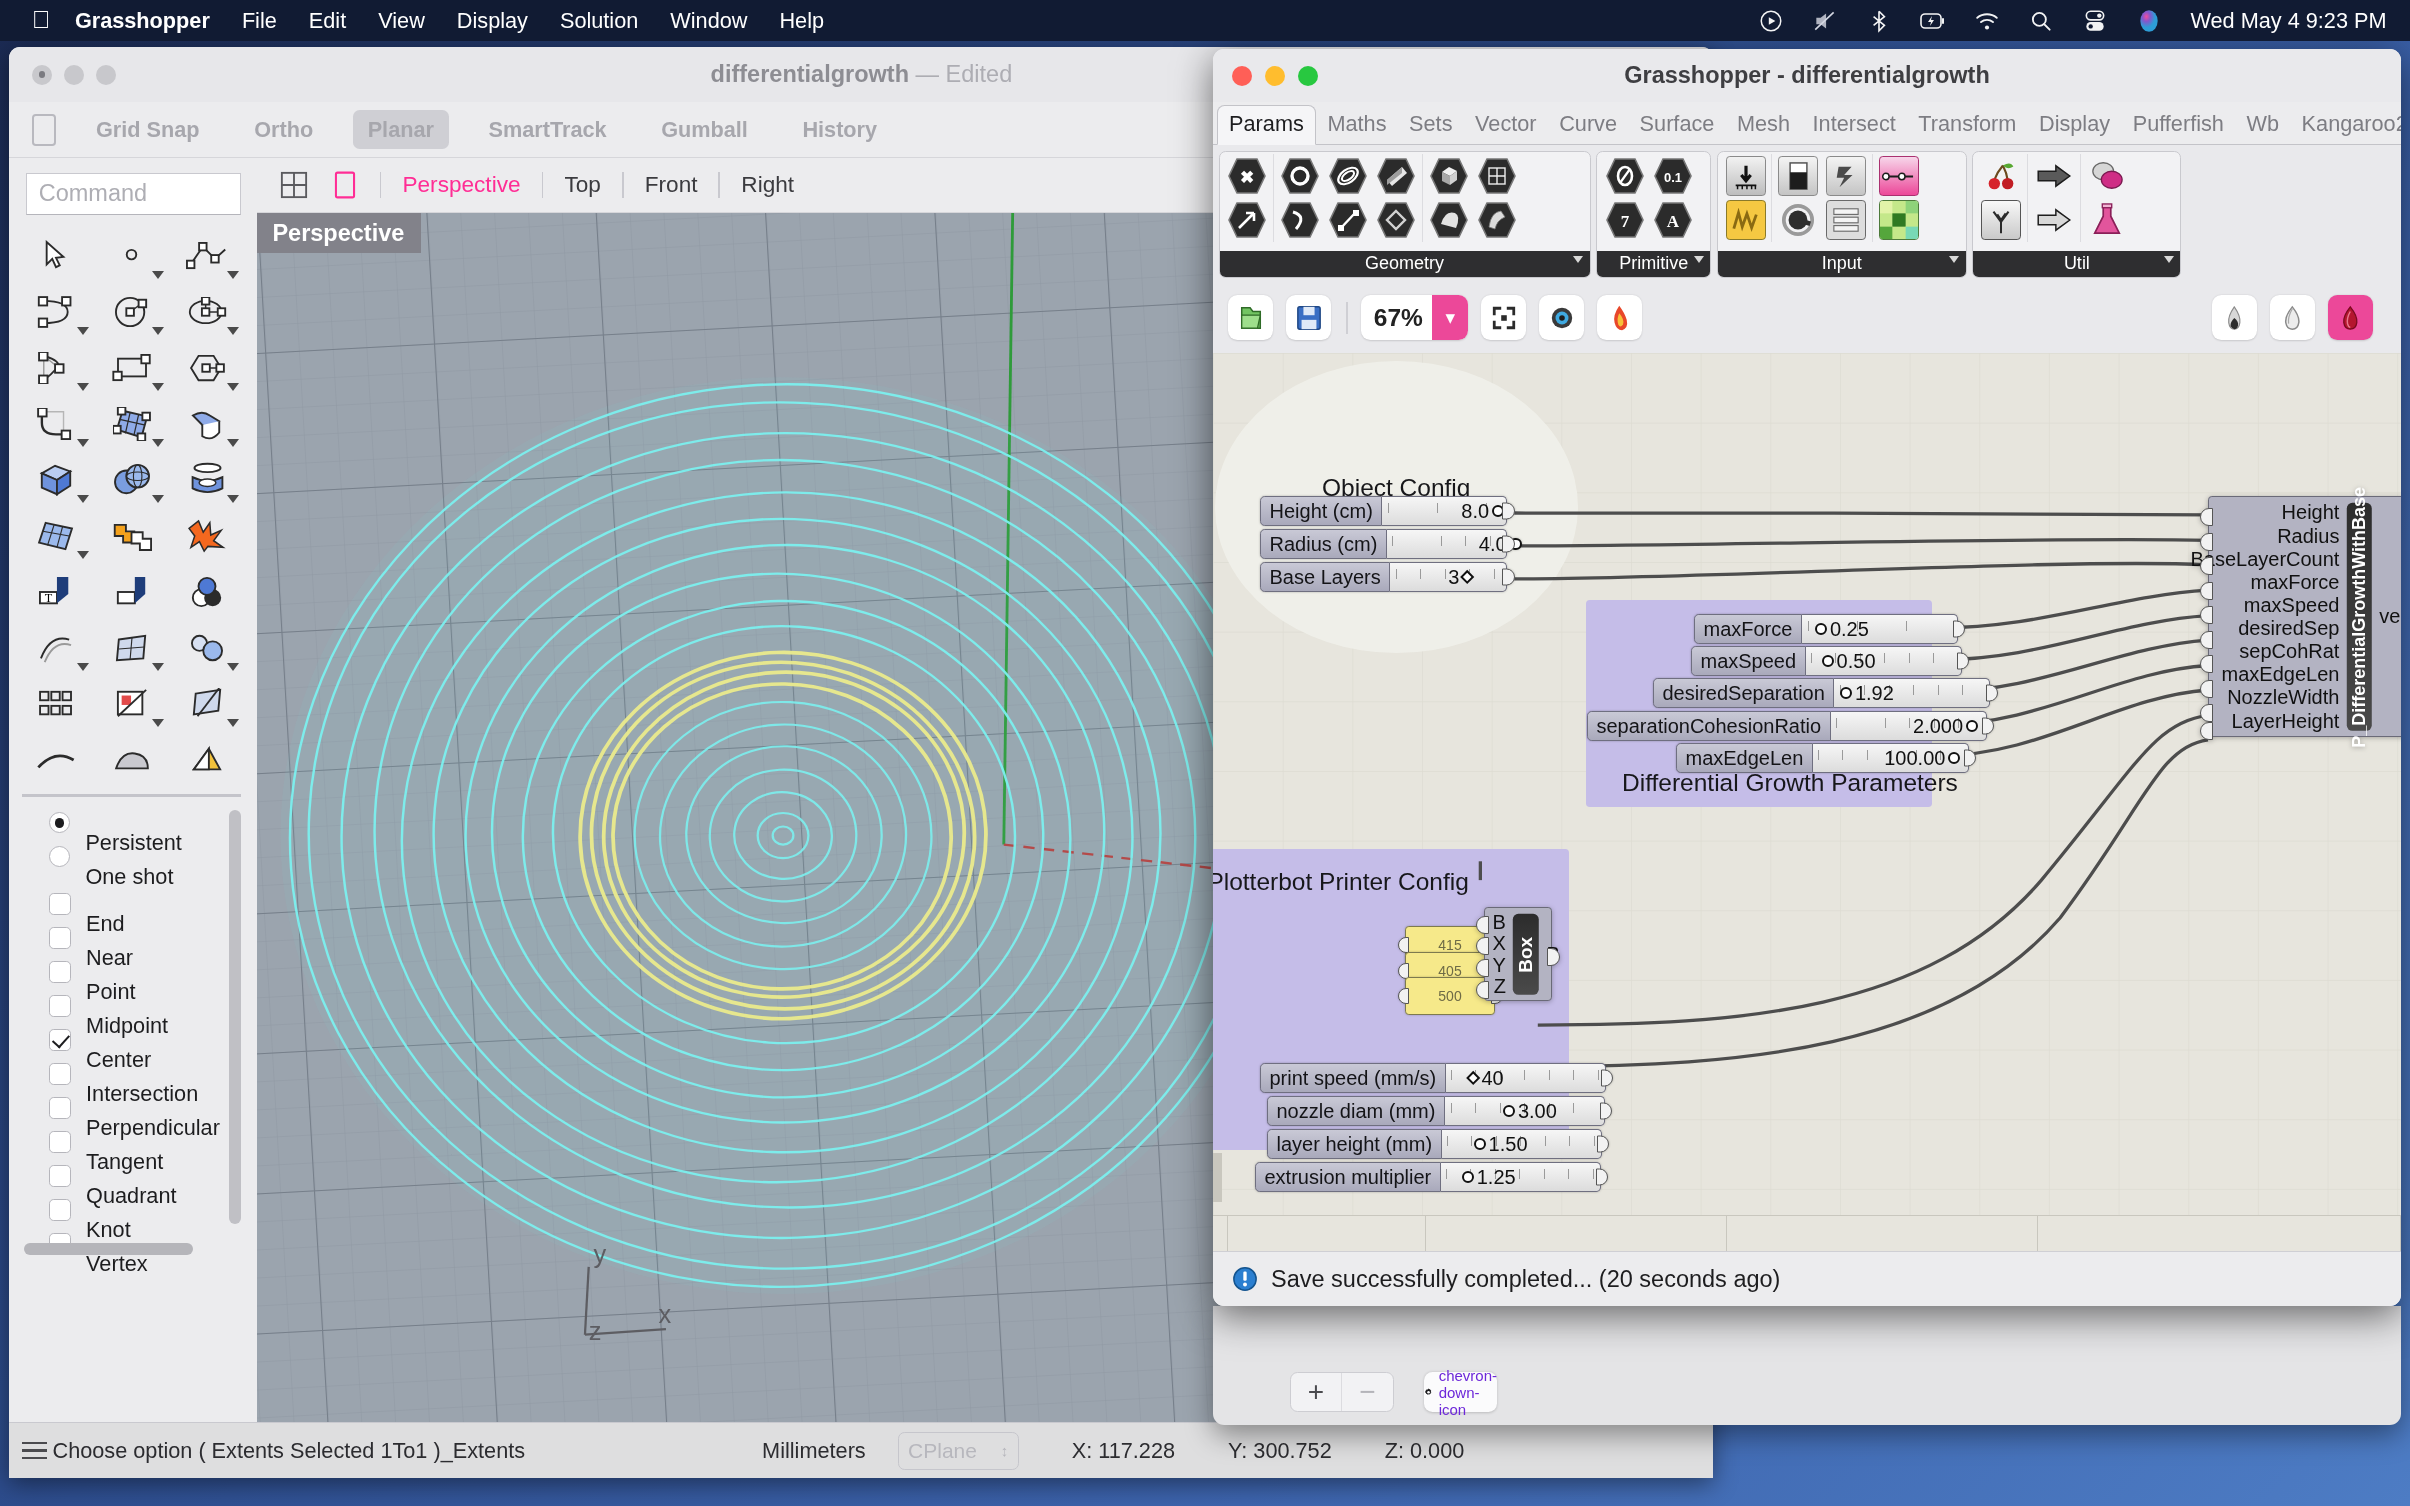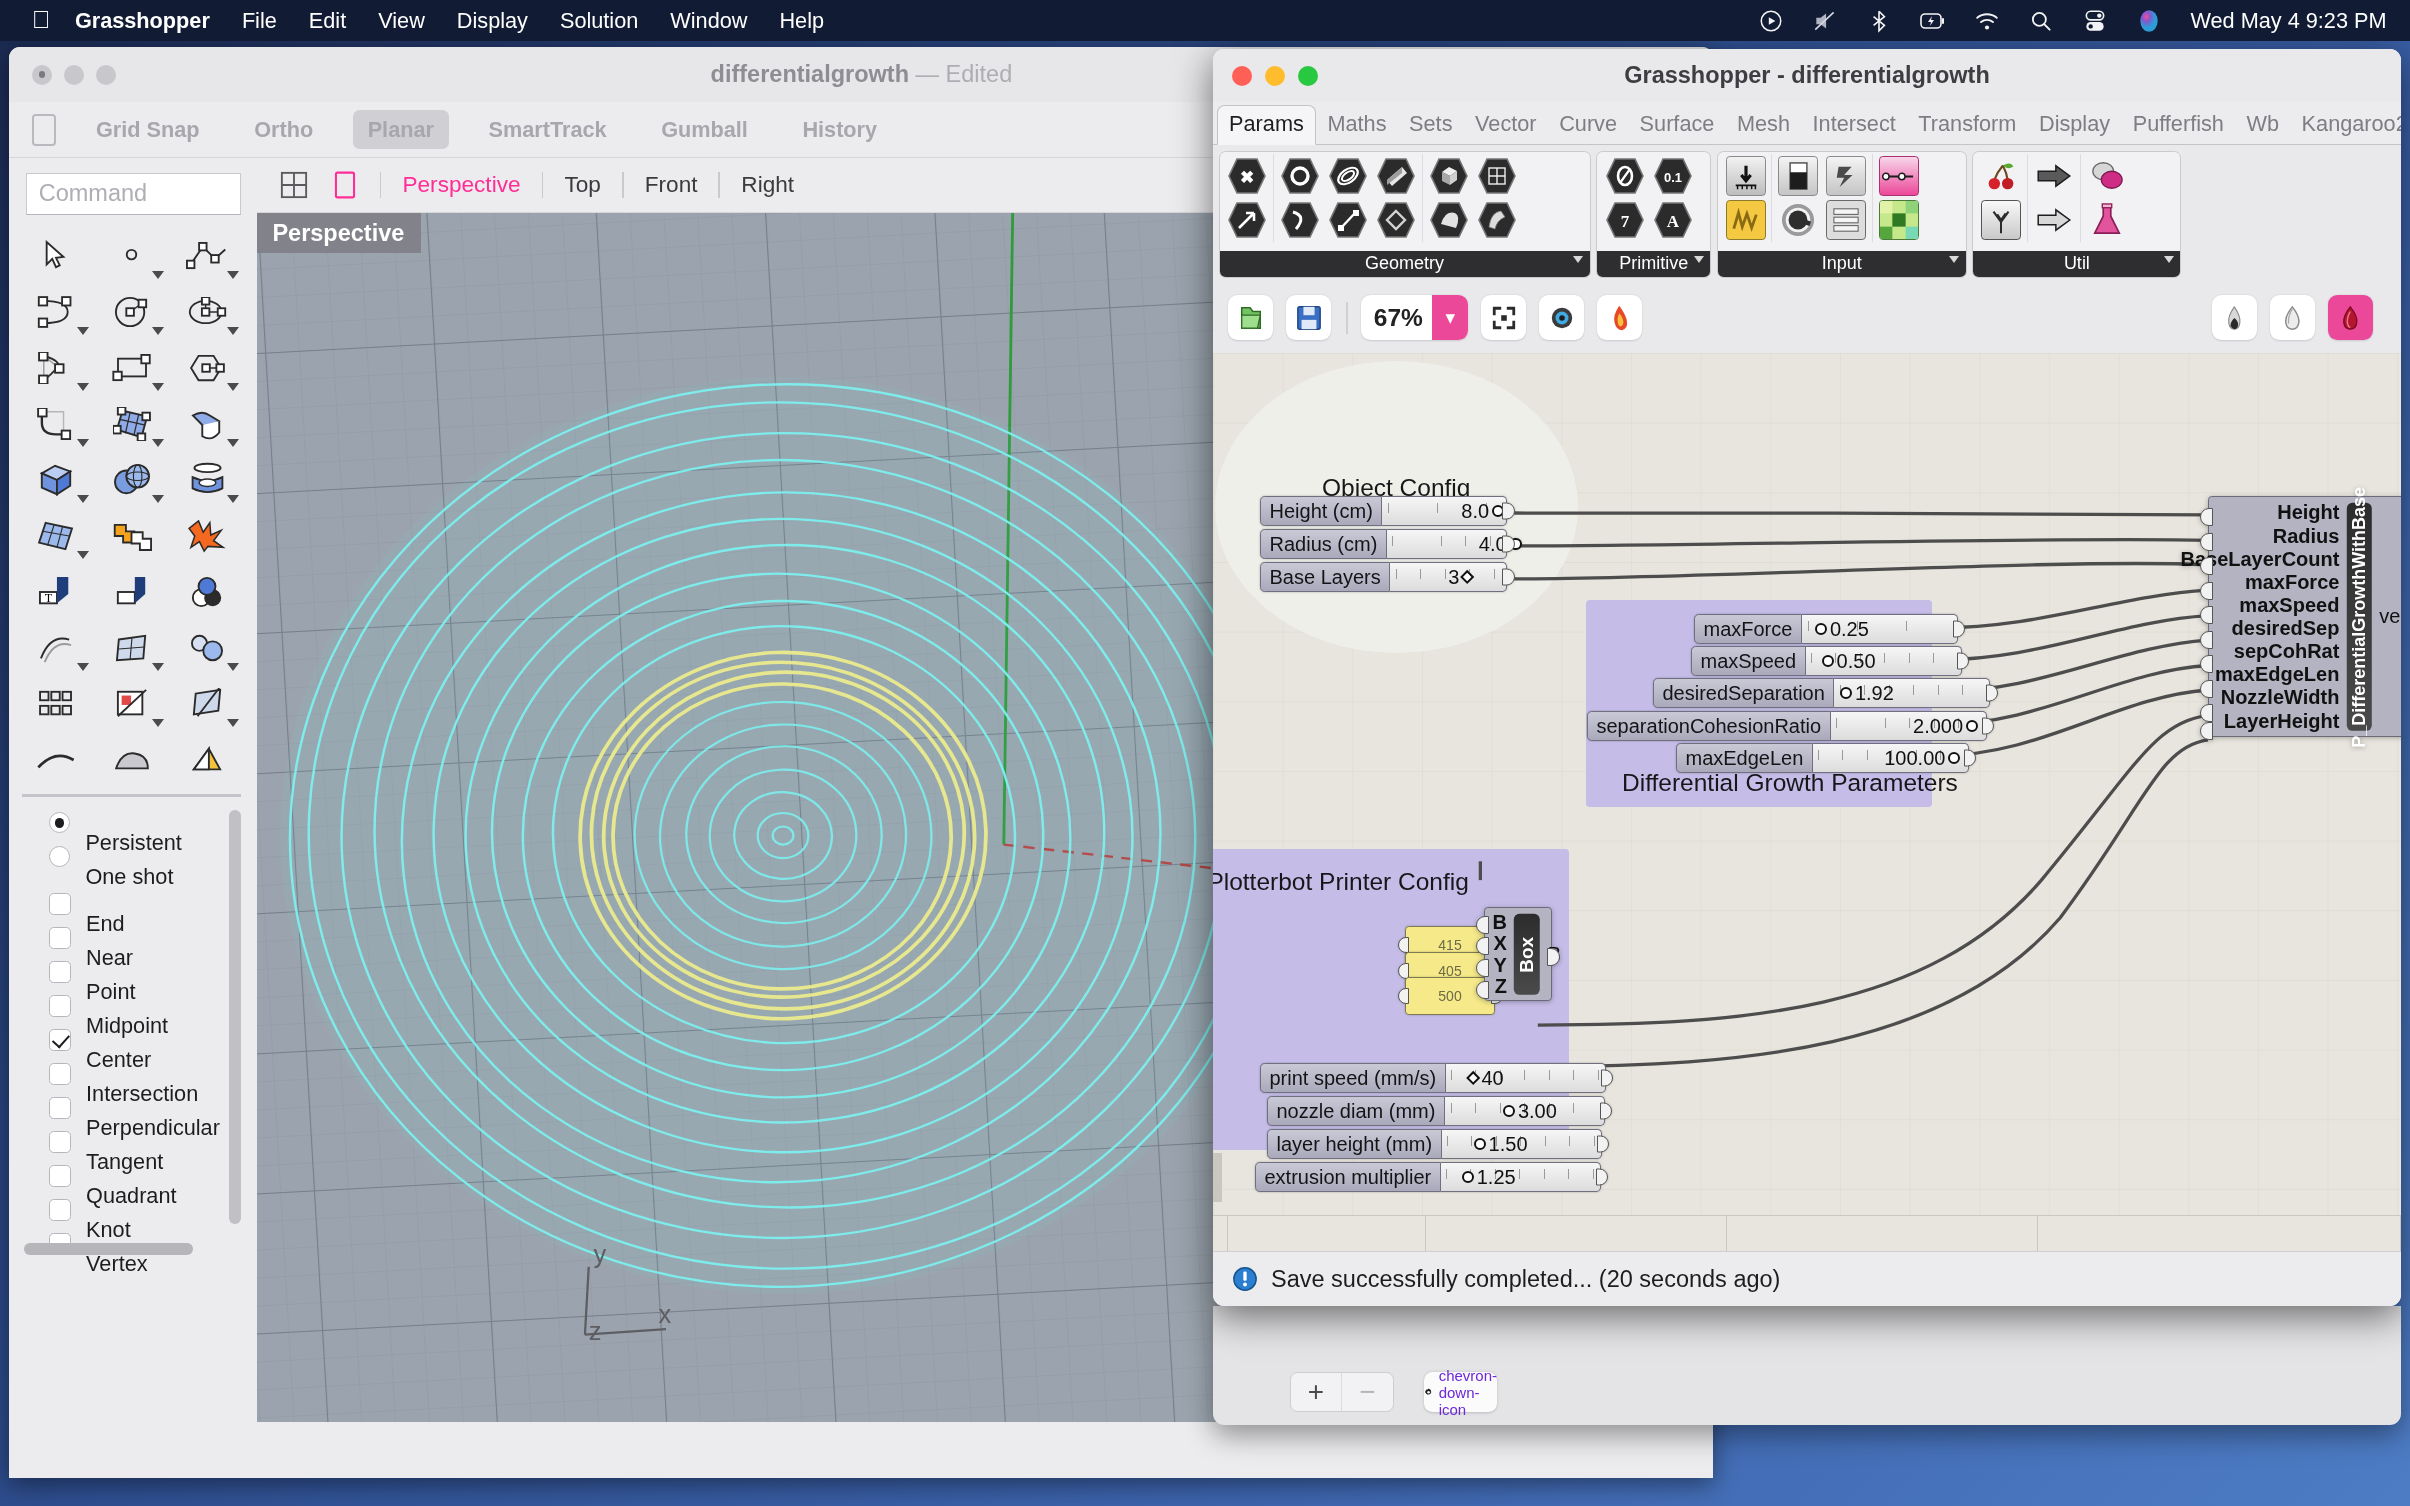--- a/index.html
+++ b/index.html
@@ -163,21 +163,21 @@
 
   .numnode { position:absolute; width:90px; height:38px; background:#f6e98a; border:1.4px solid #7d7a4e;
              border-radius:3.8px; display:flex; align-items:center; justify-content:center; font-size:14px; color:#6e6b46;
              filter:drop-shadow(0 0.9px 0.9px rgba(0,0,0,.22));}
   .numnode .pl,.numnode .pr{position:absolute;width:11.3px;height:16px;background:#f2f2f2;border:1.4px solid #555;}
   .numnode .pl{left:-8.5px;border-radius:8.5px 0 0 8.5px;} .numnode .pr{right:-8.5px;border-radius:0 8.5px 8.5px 0;}
 
   .comp { position:absolute; background:#b3b3c2; border:1.4px solid #6a6a78; border-radius:3.8px;
           display:flex; filter:drop-shadow(0 1.9px 2.8px rgba(0,0,0,.28)); }
   .comp .ins { display:flex; flex-direction:column; justify-content:space-around; align-items:flex-end;
-               padding:3.8px 5.6px 3.8px 7.5px;font-weight:bold; }
+               padding:3.8px 5.6px 3.8px 7.5px; }
   .comp .ins span { font-size:20px; color:#111; line-height:1; }
   .comp .nameplate { background:linear-gradient(#4a4a4a,#2c2c2c); color:#fff; font-weight:bold;
                      writing-mode:vertical-rl; transform:rotate(180deg); display:flex; align-items:center;
                      justify-content:center; font-size:21px; border-radius:5.6px; margin:5.6px 1.9px; padding:3.8px 1.9px;}
   .comp .outs { display:flex; flex-direction:column; justify-content:space-around; align-items:flex-start;
                 padding:3.8px 7.5px 3.8px 5.6px;}
   .comp .outs span { font-size:20px; color:#111; }
   .pport { position:absolute; width:13px; height:18px; background:#f2f2f2; border:1.4px solid #555; }
   .pport.l { left:-9.4px; border-radius:9.4px 0 0 9.4px; }
   .pport.r { right:-9.4px; border-radius:0 9.4px 9.4px 0; }
@@ -670,20 +670,36 @@
         <svg id="vp-axis" width="113" height="99" viewBox="0 0 120 105">
           <line x1="18" y1="92" x2="22" y2="20" stroke="#5d5d62" stroke-width="2.4"></line>
           <line x1="18" y1="92" x2="104" y2="86" stroke="#5d5d62" stroke-width="2.4"></line>
           <text x="27" y="16" font-size="27" fill="#5d5d62" font-family="Liberation Sans, sans-serif">y</text>
           <text x="96" y="80" font-size="27" fill="#5d5d62" font-family="Liberation Sans, sans-serif">x</text>
           <text x="22" y="98" font-size="27" fill="#5d5d62" font-family="Liberation Sans, sans-serif">z</text>
         </svg>
       </div>
     </div>
 
+    <div id="rhino-status">
+      <div class="burger">
+          <i></i>
+          <i></i>
+          <i></i>
+        </div>
+      <div class="prompt">Choose option ( Extents Selected 1To1 )_Extents</div>
+      <div class="units">Millimeters</div>
+      <div id="cplane">
+        <span>CPlane</span>
+        <span style="font-size:15px;line-height:1">↕</span>
+      </div>
+      <div class="coord">X: 117.228</div>
+      <div class="coord">Y: 300.752</div>
+      <div class="coord">Z: 0.000</div>
+    </div>
   </div>
 </div>
 
 <div id="gh">
 
   <div id="gh-title">
     <div class="traffic">
       <div class="tl r"></div>
       <div class="tl y"></div>
       <div class="tl g"></div>

